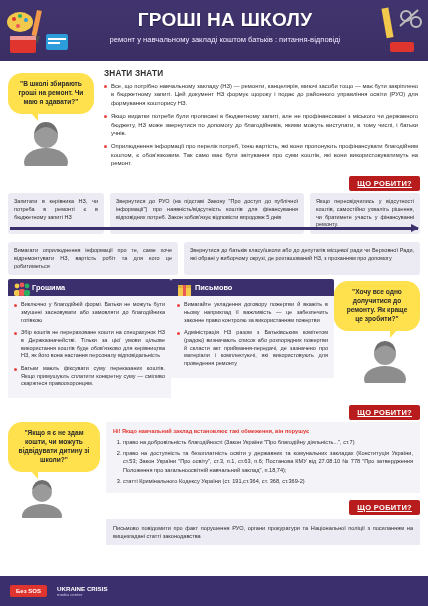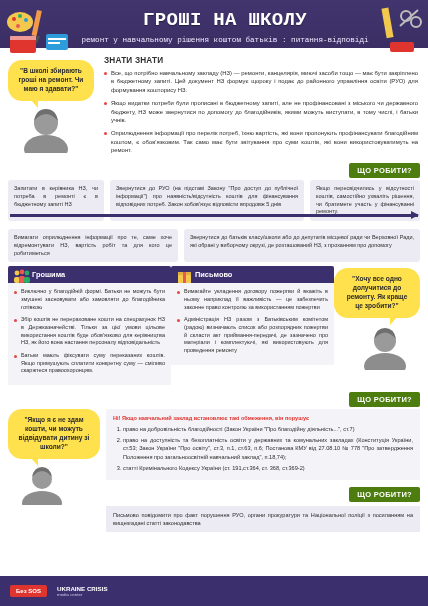--- a/index.html
+++ b/index.html
@@ -7,26 +7,25 @@
     width: 428px; height: 606px;
     background: #ffffff;
     font-family: "Liberation Sans", sans-serif;
     overflow: hidden;
   }
   .page { position: relative; width: 428px; height: 606px; background:#fff; }
 
   
   .header {
     position: relative;
-    height: 48px;
+    height: 61px;
     background: #3b2f6e;
     background: linear-gradient(180deg,#42356f 0%,#3a2e64 100%);
     color: #fff;
     padding: 6px 10px 6px 78px;
-    font-family: Liberation Mono, monospace;
   }
   .header h1 {
     font-size: 19px; font-weight: bold; letter-spacing: .3px;
     text-align: center; padding-right: 46px; margin-top: 3px;
     text-shadow: 0 1px 1px rgba(0,0,0,.4);
   }
   .header .sub {
     font-size: 7.6px; text-align: center; padding-right: 46px;
     margin-top: 4px; line-height: 1.35; color:#f2e9ff;
   }
@@ -69,23 +68,24 @@
     font-size: 5.9px; line-height: 1.42; color:#2d2d2d;
     padding-left: 7px; margin-bottom: 5px; text-align: justify;
   }
   .info-list li:before{
     content:""; position:absolute; left:0; top:3px;
     width:3px;height:3px;border-radius:50%;background:#e8433f;
   }
 
   
   .red-banner {
-    background:#4d7c0f; color:#fff; font-size:7.5px; font-weight:bold;
+    background:#b91c1c; color:#fff; font-size:7.5px; font-weight:bold;
     padding:3px 8px; display:inline-block; border-radius:2px;
     letter-spacing:.3px;
+    text-decoration:underline;
   }
   .banner-row { text-align:right; margin: 3px 0 2px 0; }
 
   
   .timeline { position: relative; margin: 2px 0 4px 0; }
   .tl-line {
     position:absolute; left:2px; right:2px; top:34px; height:3px;
     background:#3b2f6e;
   }
   .tl-line:after{
@@ -174,21 +174,21 @@
     <div class="hdr-icons-r">
       <svg width="46" height="54" viewBox="0 0 46 54">
         <rect x="6" y="4" width="7" height="30" fill="#f2c94c" transform="rotate(-10 9 19)"></rect>
         <circle cx="28" cy="12" r="5" fill="none" stroke="#bdbdbd" stroke-width="2"></circle>
         <circle cx="38" cy="18" r="5" fill="none" stroke="#bdbdbd" stroke-width="2"></circle>
         <line x1="22" y1="22" x2="40" y2="6" stroke="#bdbdbd" stroke-width="2"></line>
         <rect x="12" y="38" width="24" height="10" rx="2" fill="#e0342f"></rect>
       </svg>
     </div>
     <h1>ГРОШІ НА ШКОЛУ</h1>
-    <div class="sub">ремонт у навчальному рішення коштом батьків : питання-відповіді</div>
+    <div class="sub">ремонт у навчальному закладі коштом батьків : питання-відповіді</div>
   </div>
 
   <div class="content">
 
     <div class="section-title">ЗНАТИ ЗНАТИ</div>
 
     <div style="position:absolute; left:8px; top:12px; width:86px;">
       <div class="bubble tail-br">"В школі збирають гроші на ремонт. Чи маю я здавати?"</div>
       <svg width="56" height="46" viewBox="0 0 56 46" style="margin:6px 0 0 10px;">
         <ellipse cx="28" cy="42" rx="22" ry="14" fill="#8d8d8d"></ellipse>

